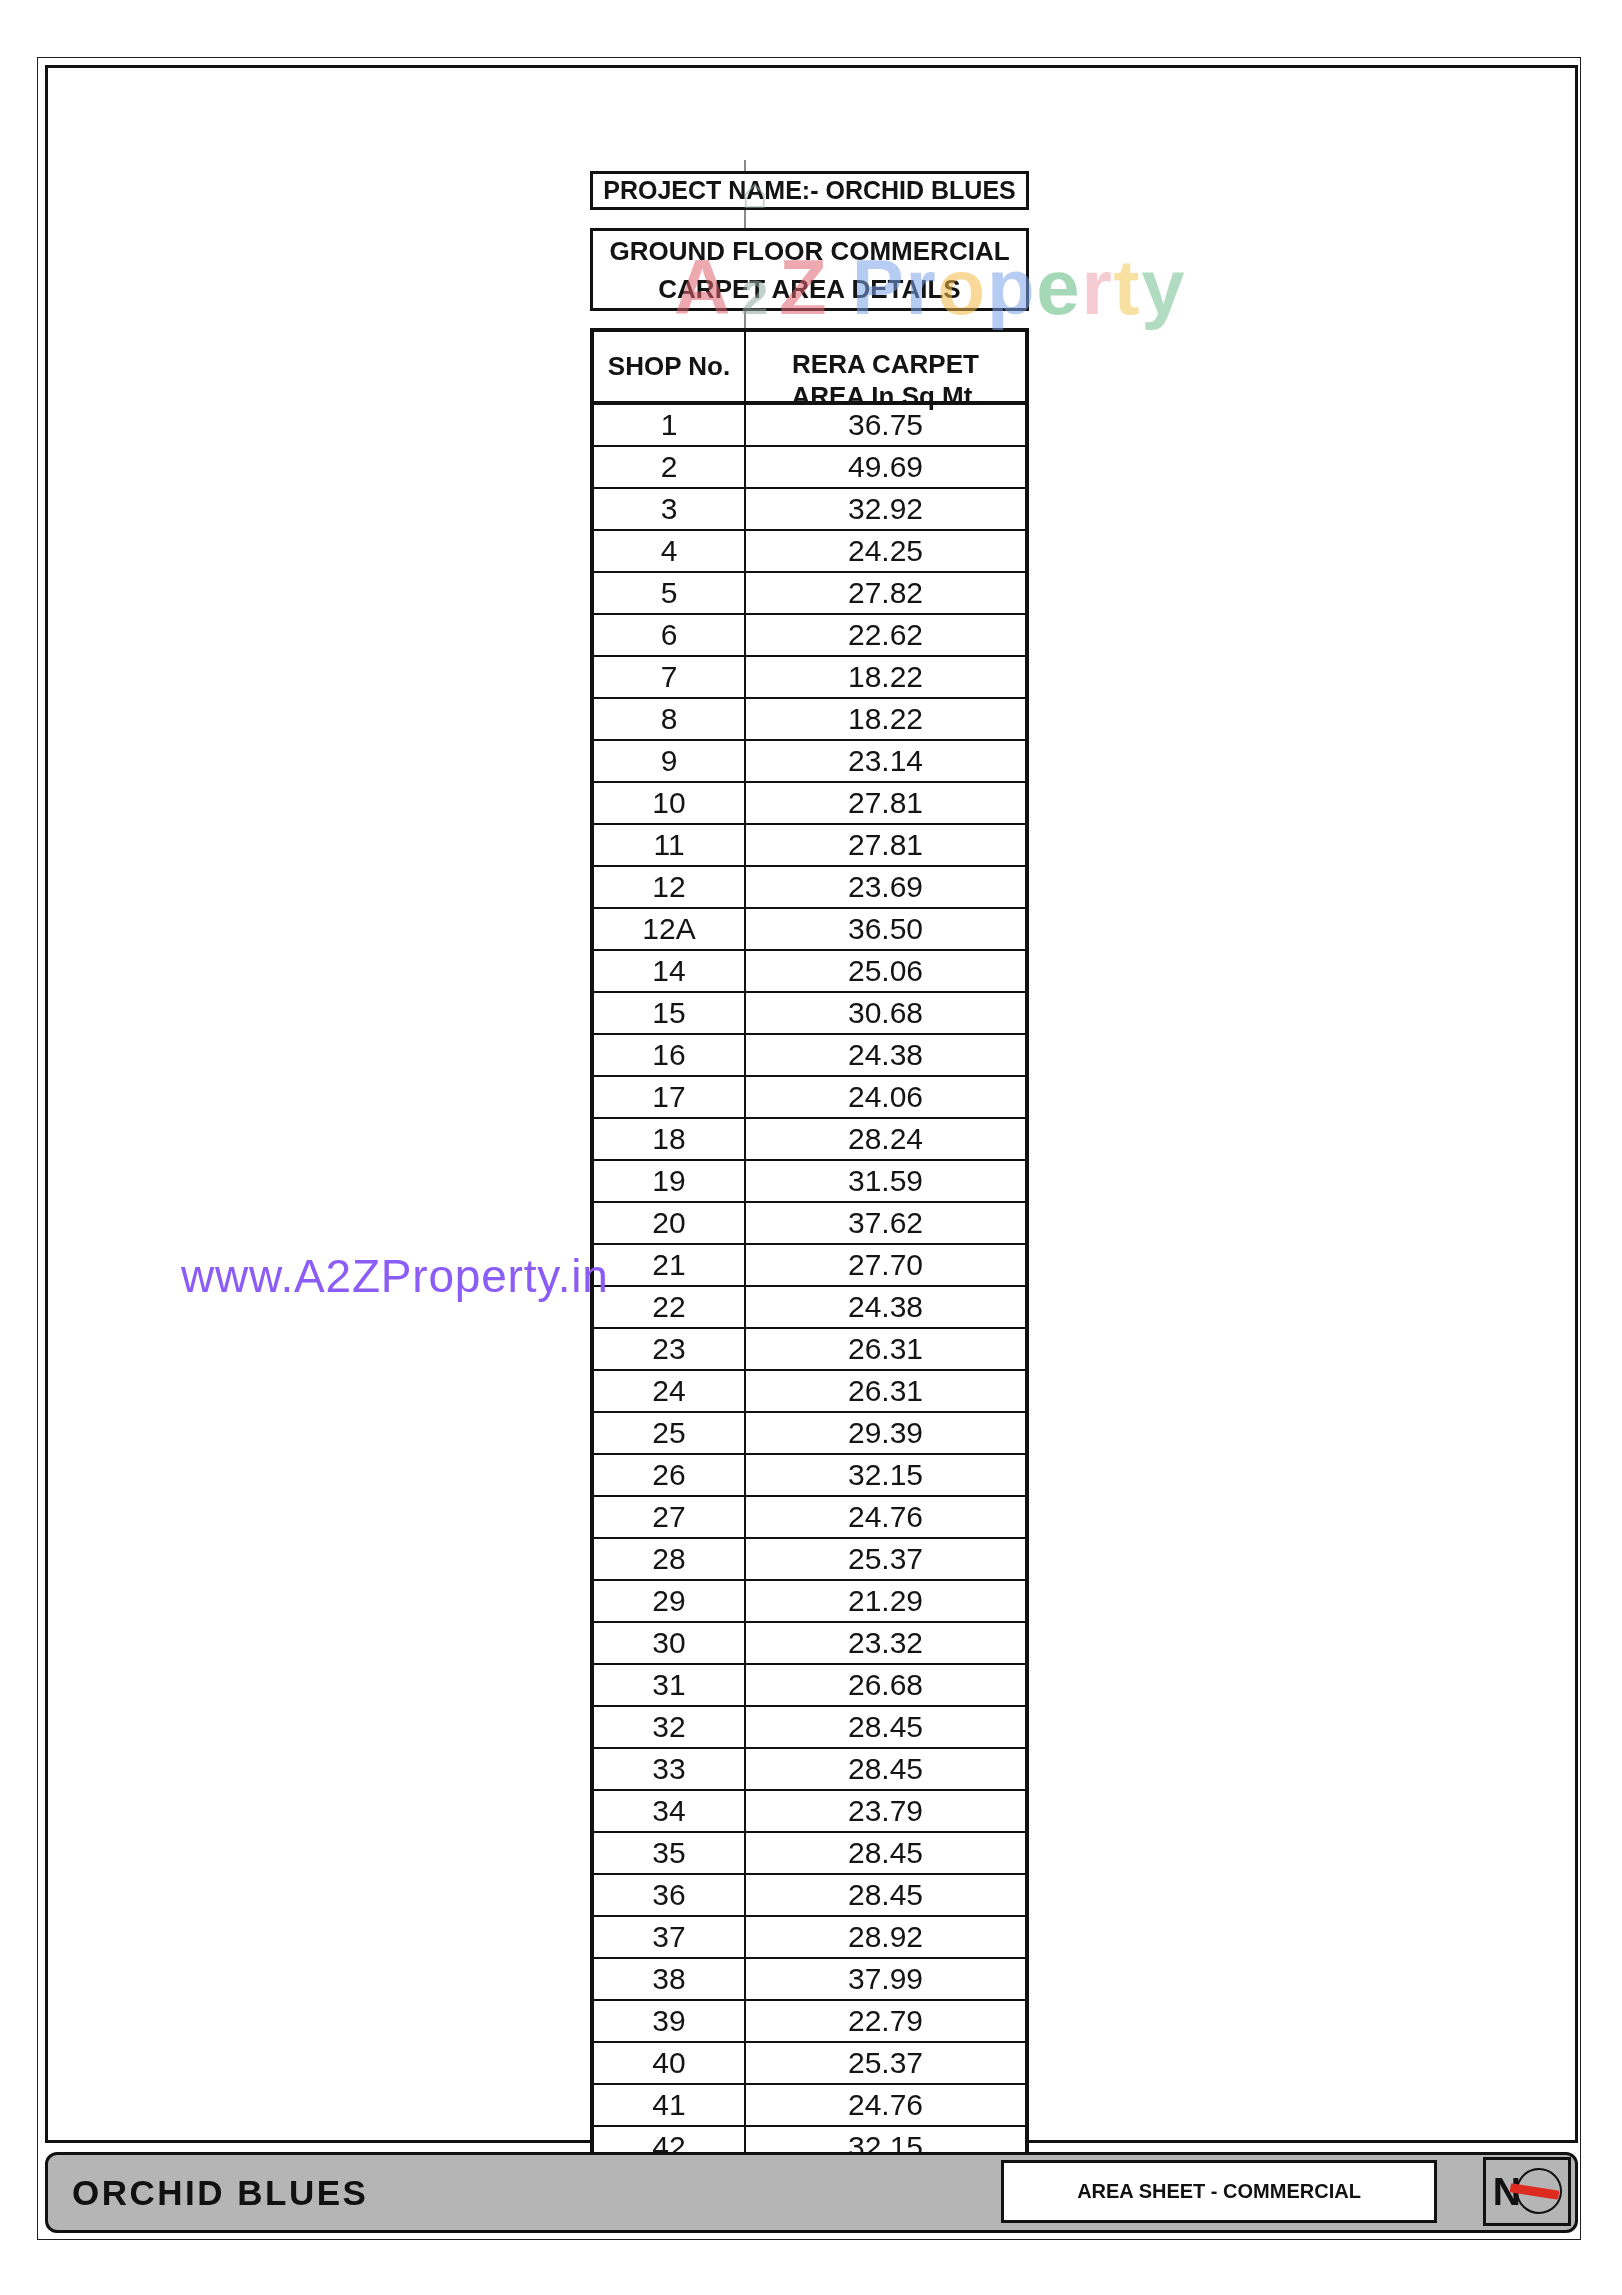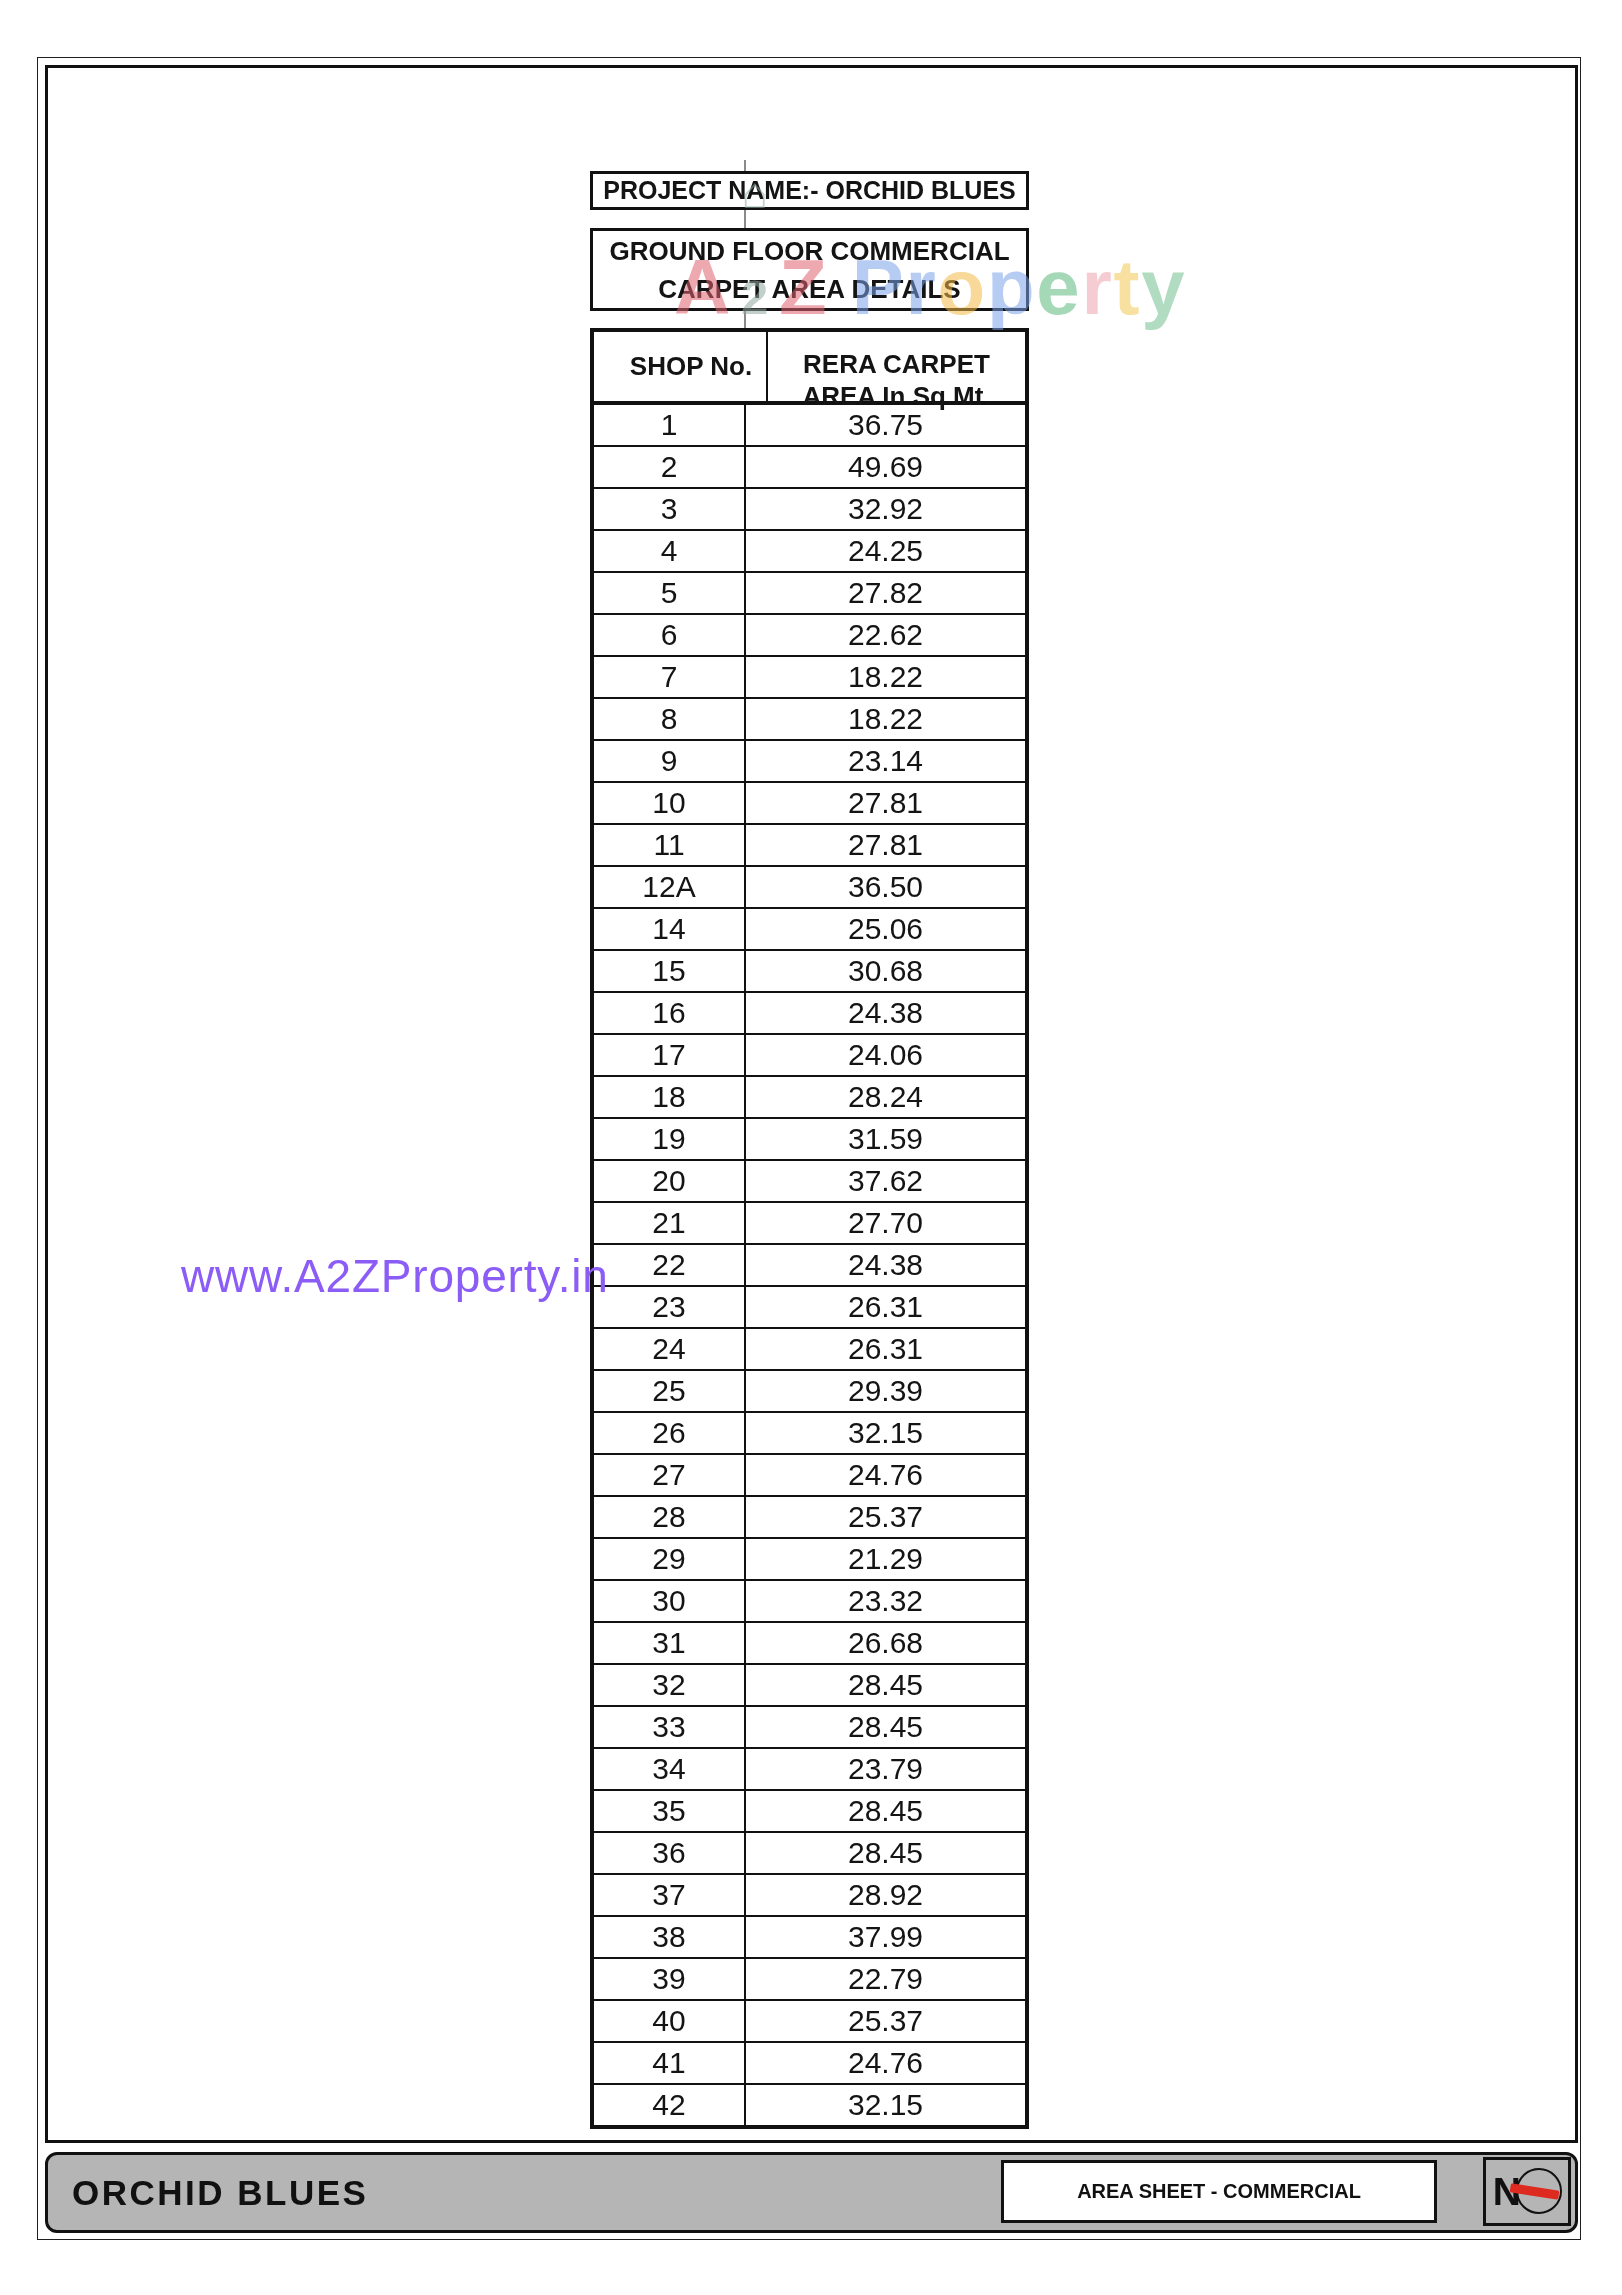--- a/index.html
+++ b/index.html
@@ -23,21 +23,21 @@
   }
 
   
   .tick{position:absolute;left:744px;width:1.7px;background:#8a8a8a;}
   .tick-a{top:160px;height:11px;}
   .tick-b{top:210px;height:18.6px;}
   .tick-c{top:311px;height:17px;}
 
   
   .area-table{position:absolute;left:590px;top:328px;width:439px;border:4.2px solid #111;box-sizing:border-box;background:#fff;}
-  .thead{display:flex;height:69px;border-bottom:4.2px solid #111;font-weight:700;font-size:26px;padding-left:22px;}
+  .thead{display:flex;height:69px;border-bottom:4.2px solid #111;font-weight:700;font-size:26px;}
   .c1{width:152px;border-right:2.5px solid #111;display:flex;align-items:center;justify-content:center;box-sizing:border-box;}
   .c2{flex:1;display:flex;align-items:center;justify-content:center;text-align:center;}
   .thead .c2{flex-direction:column;line-height:32px;margin-top:26px;}
   .trow{display:flex;height:40px;border-top:2.5px solid #111;font-size:30px;font-weight:400;}
   .tbody .trow:first-child{border-top:none;}
 
   
   .wm-gray{
     position:absolute;left:181px;top:1249px;font-size:46px;color:#d6d6d6;letter-spacing:0.8px;font-weight:400;white-space:nowrap;
   }
@@ -134,20 +134,24 @@
         </div>
         <div class="trow">
           <div class="c1">10</div>
           <div class="c2">27.81</div>
         </div>
         <div class="trow">
           <div class="c1">11</div>
           <div class="c2">27.81</div>
         </div>
         <div class="trow">
+          <div class="c1">12</div>
+          <div class="c2">23.69</div>
+        </div>
+        <div class="trow">
           <div class="c1">12A</div>
           <div class="c2">36.50</div>
         </div>
         <div class="trow">
           <div class="c1">14</div>
           <div class="c2">25.06</div>
         </div>
         <div class="trow">
           <div class="c1">15</div>
           <div class="c2">30.68</div>

